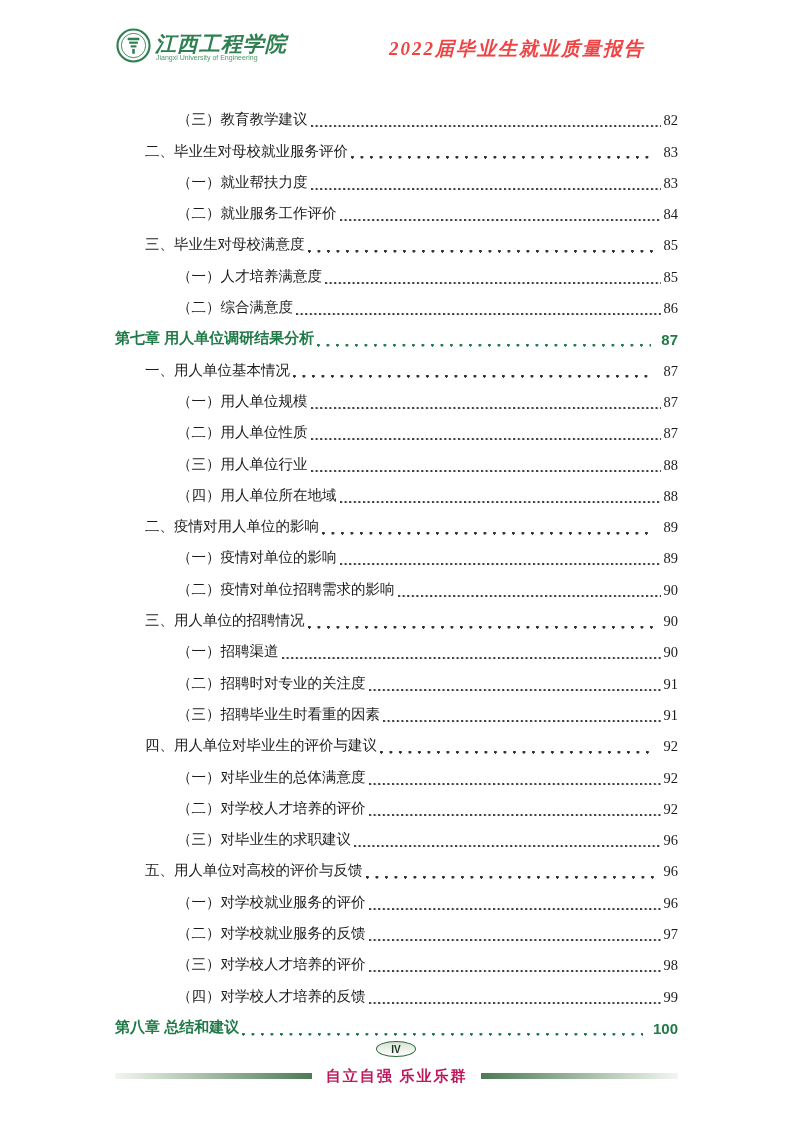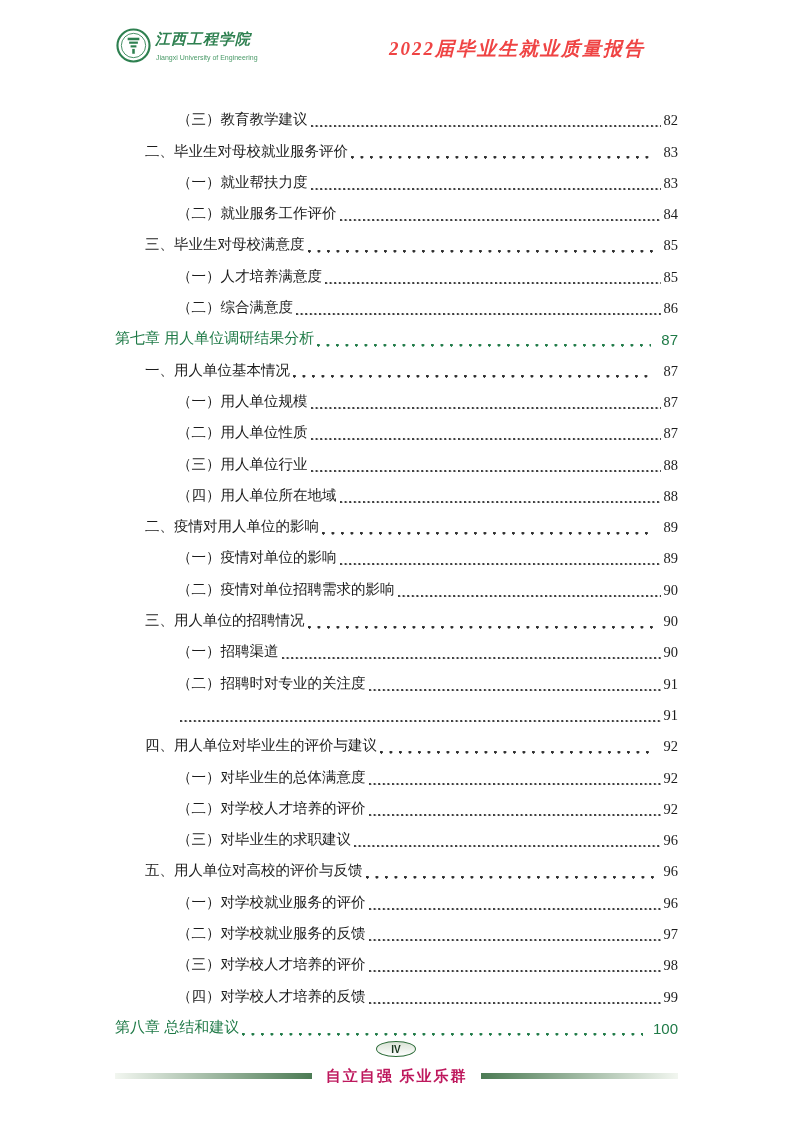--- a/index.html
+++ b/index.html
@@ -4,21 +4,21 @@
 <style>
   html,body{margin:0;padding:0;background:#e8e8e8;}
   .page{
     position:relative;width:793px;height:1122px;background:#ffffff;
     margin:0 auto;overflow:hidden;
     font-family:"Liberation Serif","DejaVu Serif",serif;color:#1c1c1c;
   }
   
   .seal{position:absolute;left:116px;top:28px;width:35px;height:35px;}
   .uni-zh{
-    position:absolute;left:155px;top:30px;font-size:15px;font-weight:bold;
+    position:absolute;left:155px;top:30px;font-size:21px;font-weight:bold;
     font-style:italic;color:#2e8050;letter-spacing:1px;white-space:nowrap;
   }
   .uni-en{
     position:absolute;left:156px;top:54px;font-size:7px;color:#4a9a68;
     font-family:"Liberation Sans","DejaVu Sans",sans-serif;white-space:nowrap;
   }
   .report-title{
     position:absolute;right:148px;top:36px;font-size:19px;font-weight:bold;
     font-style:italic;color:#ef4444;letter-spacing:2px;white-space:nowrap;
   }
@@ -45,21 +45,21 @@
   .lv3 .leader{
     background-image:radial-gradient(circle at 1.1px 1.1px,#3d3d3d 1.05px,transparent 1.4px);
     background-size:4.6px 3px;
   }
   .lv2 .leader{
     background-image:radial-gradient(circle at 1.4px 1.4px,#2e2e2e 1.25px,transparent 1.6px);
     background-size:9.5px 3.2px;
   }
   .lv2 .pg{padding-left:7px;}
   .lv1{
-    color:#1f7a47;font-weight:normal;font-size:15px;
+    color:#1f7a47;font-weight:bold;font-size:15px;
     font-family:"Liberation Sans","DejaVu Sans",sans-serif;
   }
   .lv1 .leader{
     background-image:radial-gradient(circle at 1.4px 1.4px,#1f7a47 1.25px,transparent 1.6px);
     background-size:9.5px 3.2px;
   }
   .lv1 .pg{padding-left:7px;color:#1f7a47;}
   
   .badge{
     position:absolute;left:376px;top:1041px;width:40px;height:16px;
@@ -197,20 +197,21 @@
       <span class="t">（一）招聘渠道</span>
       <span class="leader"></span>
       <span class="pg">90</span>
     </div>
       <div class="toc-row lv3">
       <span class="t">（二）招聘时对专业的关注度</span>
       <span class="leader"></span>
       <span class="pg">91</span>
     </div>
       <div class="toc-row lv3">
+      <span class="t">（三）招聘毕业生时看重的因素</span>
       <span class="leader"></span>
       <span class="pg">91</span>
     </div>
       <div class="toc-row lv2">
       <span class="t">四、用人单位对毕业生的评价与建议</span>
       <span class="leader"></span>
       <span class="pg">92</span>
     </div>
       <div class="toc-row lv3">
       <span class="t">（一）对毕业生的总体满意度</span>

